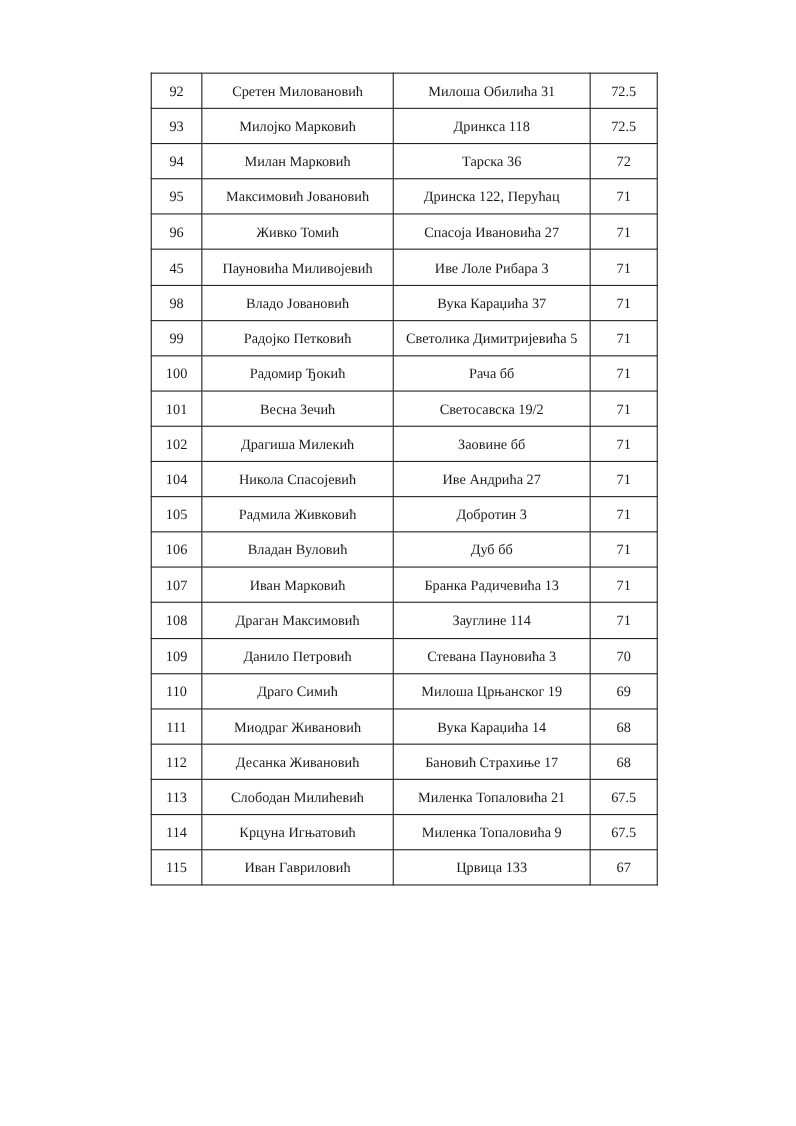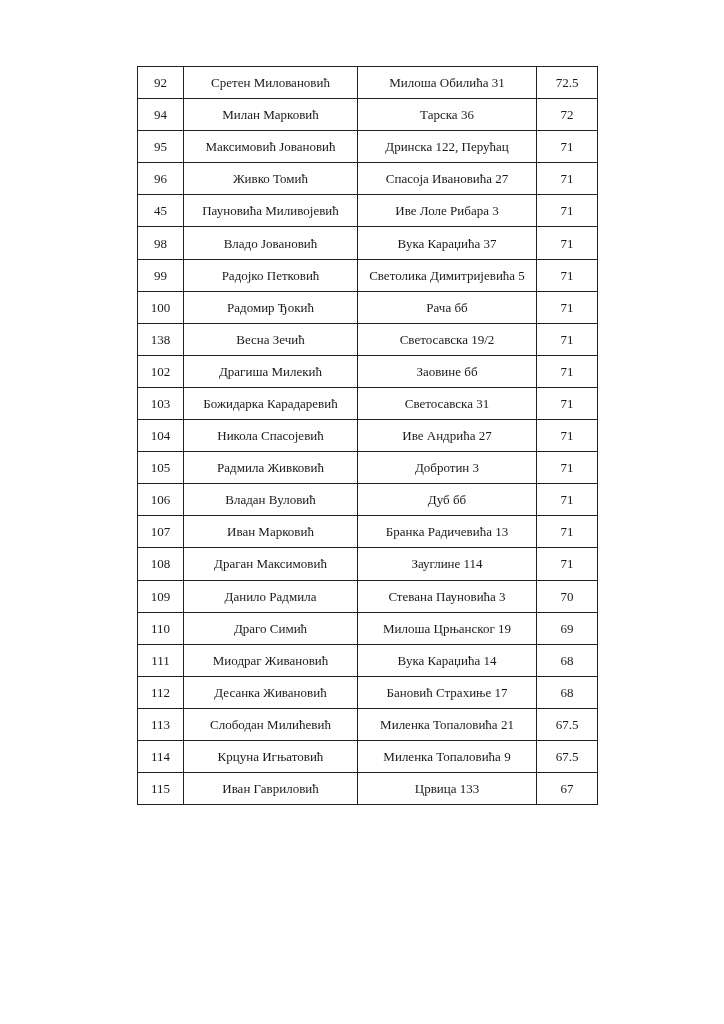--- a/index.html
+++ b/index.html
@@ -57,20 +57,26 @@
       <col class="c-score">
     </colgroup>
     <tbody id="table-body">
     <tr>
           <td>92</td>
           <td>Сретен Миловановић</td>
           <td>Милоша Обилића 31</td>
           <td>72.5</td>
         </tr>
         <tr>
+          <td>93</td>
+          <td>Милојко Марковић</td>
+          <td>Дринкса 118</td>
+          <td>72.5</td>
+        </tr>
+        <tr>
           <td>94</td>
           <td>Милан Марковић</td>
           <td>Тарска 36</td>
           <td>72</td>
         </tr>
         <tr>
           <td>95</td>
           <td>Максимовић Јовановић</td>
           <td>Дринска 122, Перућац</td>
           <td>71</td>
@@ -99,38 +105,32 @@
           <td>Светолика Димитријевића 5</td>
           <td>71</td>
         </tr>
         <tr>
           <td>100</td>
           <td>Радомир Ђокић</td>
           <td>Рача бб</td>
           <td>71</td>
         </tr>
         <tr>
-          <td>138</td>
+          <td>101</td>
           <td>Весна Зечић</td>
           <td>Светосавска 19/2</td>
           <td>71</td>
         </tr>
         <tr>
           <td>102</td>
           <td>Драгиша Милекић</td>
           <td>Заовине бб</td>
           <td>71</td>
         </tr>
         <tr>
-          <td>103</td>
-          <td>Божидарка Карадаревић</td>
-          <td>Светосавска 31</td>
-          <td>71</td>
-        </tr>
-        <tr>
           <td>104</td>
           <td>Никола Спасојевић</td>
           <td>Иве Андрића 27</td>
           <td>71</td>
         </tr>
         <tr>
           <td>105</td>
           <td>Радмила Живковић</td>
           <td>Добротин 3</td>
           <td>71</td>
@@ -148,21 +148,21 @@
           <td>71</td>
         </tr>
         <tr>
           <td>108</td>
           <td>Драган Максимовић</td>
           <td>Зауглине 114</td>
           <td>71</td>
         </tr>
         <tr>
           <td>109</td>
-          <td>Данило Радмила</td>
+          <td>Данило Петровић</td>
           <td>Стевана Пауновића 3</td>
           <td>70</td>
         </tr>
         <tr>
           <td>110</td>
           <td>Драго Симић</td>
           <td>Милоша Црњанског 19</td>
           <td>69</td>
         </tr>
         <tr>

